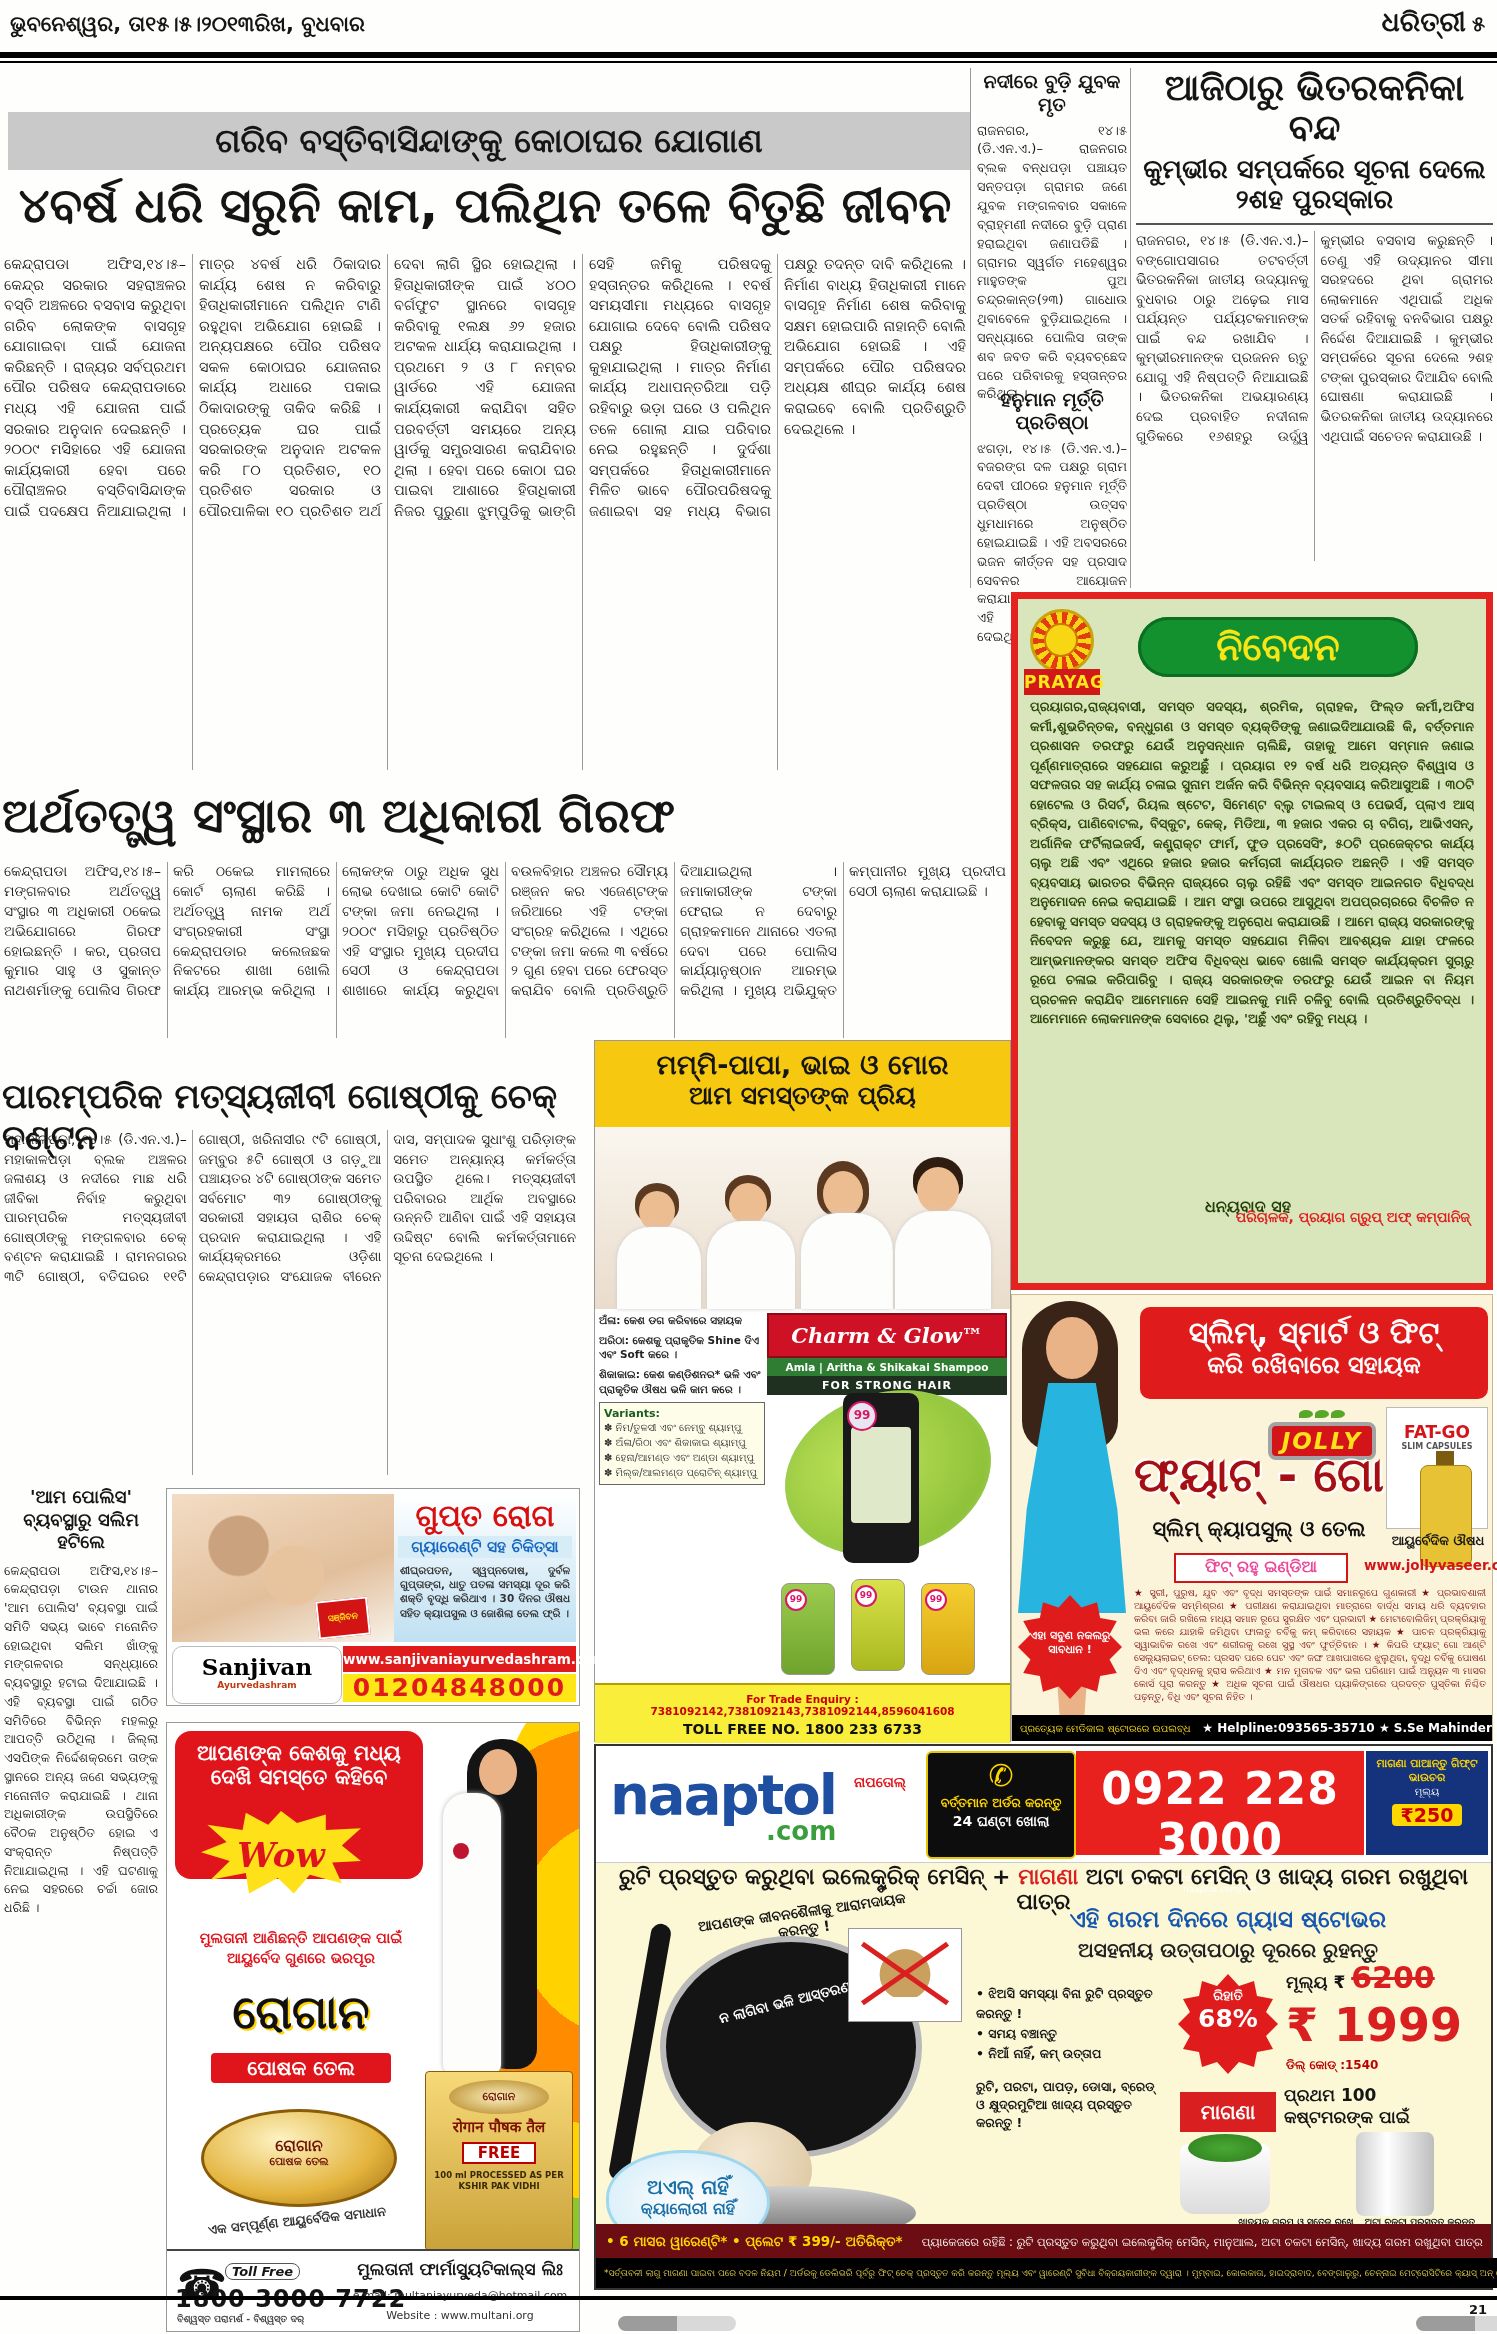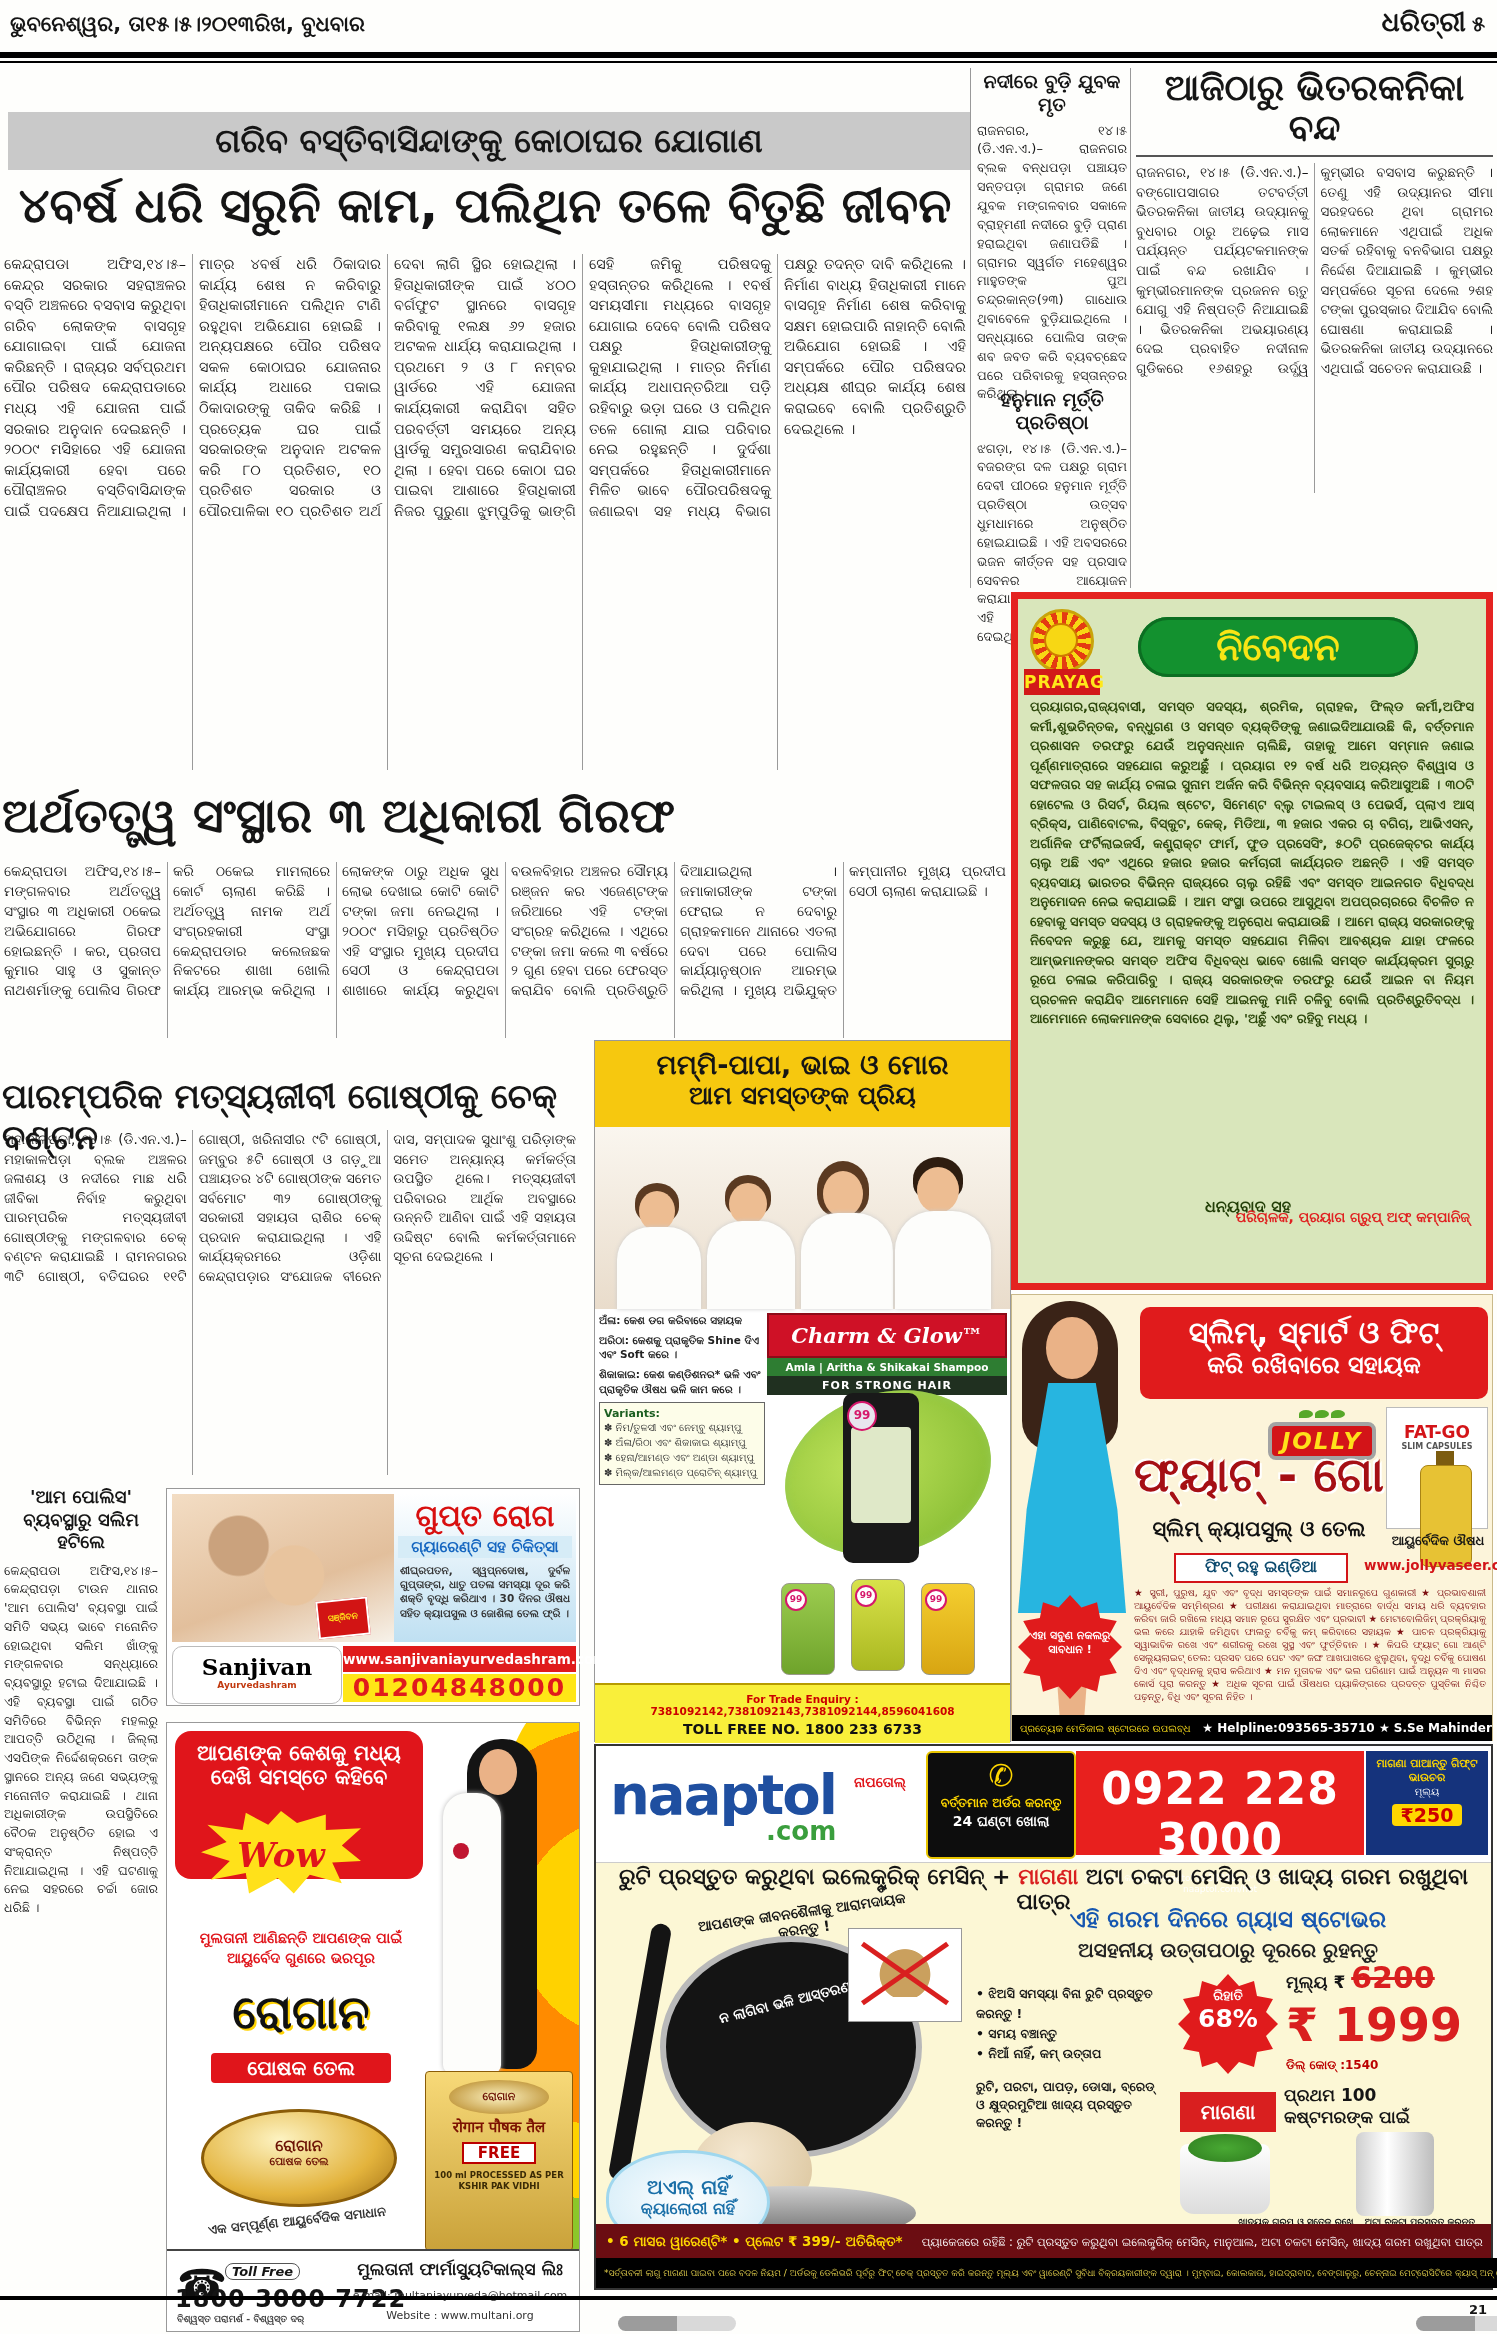--- a/index.html
+++ b/index.html
@@ -87,21 +87,21 @@
   .jolly-banner-l1{font-size:30px;font-weight:bold;text-align:center;margin-top:8px;}
   .jolly-banner-l2{font-size:24px;font-weight:bold;text-align:center;}
   .jolly-leaf{width:14px;height:8px;background:#57a829;border-radius:50% 50% 50% 0;display:inline-block;margin:0 1px;}
   .jolly-logo-wrap{left:250px;top:108px;width:120px;text-align:center;}
   .jolly-logo{background:#d31418;border-radius:8px;color:#ffe11a;font-size:23px;font-weight:bold;
       font-style:italic;letter-spacing:2px;padding:2px 10px;display:inline-block;border:4px solid #a3a3a3;}
   .jolly-product{left:122px;top:152px;width:250px;text-align:center;font-size:47px;font-weight:bold;
       color:#a50f14;text-shadow:2px 2px 0 #fff,-2px -2px 0 #fff;}
   .jolly-sub{left:122px;top:222px;width:250px;text-align:center;font-size:21px;font-weight:bold;color:#111;}
   .jolly-fit{left:162px;top:258px;width:170px;height:26px;border:2px solid #d31418;background:#fff;
-      color:#0c4a6e;font-size:16px;font-weight:bold;text-align:center;line-height:24px;}
+      color:#ec4899;font-size:16px;font-weight:bold;text-align:center;line-height:24px;}
   .jolly-pack{left:374px;top:112px;width:100px;height:120px;background:#fff;border:1px solid #bbb;text-align:center;}
   .jolly-pack-name{color:#d31418;font-weight:bold;font-size:17px;margin-top:14px;}
   .jolly-pack-sub{color:#555;font-size:8px;font-weight:bold;}
   .jolly-bottle{left:408px;top:170px;width:50px;height:100px;background:#e7c234;border:1px solid #a98415;border-radius:8px;}
   .jolly-bottle-cap{left:424px;top:156px;width:18px;height:16px;background:#7c5c10;}
   .jolly-ayur{left:374px;top:238px;width:104px;text-align:center;font-size:13px;font-weight:bold;}
   .jolly-web{left:352px;top:262px;width:128px;text-align:center;font-size:13.5px;font-weight:bold;color:#d31418;}
   .jolly-bullets{left:122px;top:292px;width:352px;font-size:9.6px;line-height:1.35;color:#7e1012;text-align:justify;}
   .jolly-star{left:6px;top:300px;width:104px;height:104px;background:#e01b1c;color:#fff;
       clip-path:polygon(50% 0,61% 12%,76% 7%,79% 22%,95% 25%,88% 38%,100% 50%,88% 62%,95% 75%,79% 78%,76% 93%,61% 88%,50% 100%,39% 88%,24% 93%,21% 78%,5% 75%,12% 62%,0 50%,12% 38%,5% 25%,21% 22%,24% 7%,39% 12%);}
@@ -296,20 +296,21 @@
     <div class="sidehead">ନଦୀରେ ବୁଡ଼ି ଯୁବକ ମୃତ</div>
     <div class="sidebody">ରାଜନଗର, ୧୪।୫ (ଡି.ଏନ.ଏ.)– ରାଜନଗର ବ୍ଲକ ବନ୍ଧପଡ଼ା ପଞ୍ଚାୟତ ସନ୍ତପଡ଼ା ଗ୍ରାମର ଜଣେ ଯୁବକ ମଙ୍ଗଳବାର ସକାଳେ ବ୍ରାହ୍ମଣୀ ନଦୀରେ ବୁଡ଼ି ପ୍ରାଣ ହରାଇଥିବା ଜଣାପଡିଛି । ଗ୍ରାମର ସ୍ୱର୍ଗତ ମହେଶ୍ୱର ମାହୁତଙ୍କ ପୁଅ ଚନ୍ଦ୍ରକାନ୍ତ(୨୩) ଗାଧୋଉ ଥିବାବେଳେ ବୁଡ଼ିଯାଇଥିଲେ । ସନ୍ଧ୍ୟାରେ ପୋଲିସ ତାଙ୍କ ଶବ ଜବତ କରି ବ୍ୟବଚ୍ଛେଦ ପରେ ପରିବାରକୁ ହସ୍ତାନ୍ତର କରିଥିଲା ।</div>
   </div>
   <div class="abs hanuman">
     <div class="sidehead">ହନୁମାନ ମୂର୍ତ୍ତି ପ୍ରତିଷ୍ଠା</div>
     <div class="sidebody">ଝଗଡ଼ା, ୧୪।୫ (ଡି.ଏନ.ଏ.)– ବଜରଙ୍ଗ ଦଳ ପକ୍ଷରୁ ଗ୍ରାମ ଦେବୀ ପୀଠରେ ହନୁମାନ ମୂର୍ତ୍ତି ପ୍ରତିଷ୍ଠା ଉତ୍ସବ ଧୁମଧାମରେ ଅନୁଷ୍ଠିତ ହୋଇଯାଇଛି । ଏହି ଅବସରରେ ଭଜନ କୀର୍ତ୍ତନ ସହ ପ୍ରସାଦ ସେବନର ଆୟୋଜନ କରାଯାଇଥିଲା । ଗ୍ରାମବାସୀ ଏହି ପୂଜାର୍ଚ୍ଚନାରେ ଯୋଗ ଦେଇଥିଲେ ।</div>
   </div>
 
   <div class="abs bhitar">
     <div class="bhitar-head ctr">ଆଜିଠାରୁ ଭିତରକନିକା ବନ୍ଦ</div>
+    <div class="bhitar-sub ctr">କୁମ୍ଭୀର ସମ୍ପର୍କରେ ସୂଚନା ଦେଲେ ୨ଶହ ପୁରସ୍କାର</div>
     <div class="bhitar-div"></div>
     <div class="bhitar-body jst">ରାଜନଗର, ୧୪।୫ (ଡି.ଏନ.ଏ.)– ବଙ୍ଗୋପସାଗର ତଟବର୍ତ୍ତୀ ଭିତରକନିକା ଜାତୀୟ ଉଦ୍ୟାନକୁ ବୁଧବାର ଠାରୁ ଅଢ଼େଇ ମାସ ପର୍ଯ୍ୟନ୍ତ ପର୍ଯ୍ୟଟକମାନଙ୍କ ପାଇଁ ବନ୍ଦ ରଖାଯିବ । କୁମ୍ଭୀରମାନଙ୍କ ପ୍ରଜନନ ଋତୁ ଯୋଗୁ ଏହି ନିଷ୍ପତ୍ତି ନିଆଯାଇଛି । ଭିତରକନିକା ଅଭୟାରଣ୍ୟ ଦେଇ ପ୍ରବାହିତ ନଦୀନାଳ ଗୁଡିକରେ ୧୬ଶହରୁ ଉର୍ଦ୍ଧ୍ୱ କୁମ୍ଭୀର ବସବାସ କରୁଛନ୍ତି । ତେଣୁ ଏହି ଉଦ୍ୟାନର ସୀମା ସରହଦରେ ଥିବା ଗ୍ରାମର ଲୋକମାନେ ଏଥିପାଇଁ ଅଧିକ ସତର୍କ ରହିବାକୁ ବନବିଭାଗ ପକ୍ଷରୁ ନିର୍ଦ୍ଦେଶ ଦିଆଯାଇଛି । କୁମ୍ଭୀର ସମ୍ପର୍କରେ ସୂଚନା ଦେଲେ ୨ଶହ ଟଙ୍କା ପୁରସ୍କାର ଦିଆଯିବ ବୋଲି ଘୋଷଣା କରାଯାଇଛି । ଭିତରକନିକା ଜାତୀୟ ଉଦ୍ୟାନରେ ଏଥିପାଇଁ ସଚେତନ କରାଯାଉଛି ।</div>
   </div>
 
   <div class="abs headline2">ଅର୍ଥତତ୍ତ୍ୱ ସଂସ୍ଥାର ୩ ଅଧିକାରୀ ଗିରଫ</div>
   <div class="abs story2-body jst hide-ovf">କେନ୍ଦ୍ରାପଡା ଅଫିସ,୧୪।୫– ମଙ୍ଗଳବାର ଅର୍ଥତତ୍ତ୍ୱ ସଂସ୍ଥାର ୩ ଅଧିକାରୀ ଠକେଇ ଅଭିଯୋଗରେ ଗିରଫ ହୋଇଛନ୍ତି । କର, ପ୍ରତାପ କୁମାର ସାହୁ ଓ ସୁକାନ୍ତ ନାଥଶର୍ମାଙ୍କୁ ପୋଲିସ ଗିରଫ କରି ଠକେଇ ମାମଲାରେ କୋର୍ଟ ଚାଲାଣ କରିଛି । ଅର୍ଥତତ୍ତ୍ୱ ନାମକ ଅର୍ଥ ସଂଗ୍ରହକାରୀ ସଂସ୍ଥା କେନ୍ଦ୍ରାପଡାର କଲେଜଛକ ନିକଟରେ ଶାଖା ଖୋଲି କାର୍ଯ୍ୟ ଆରମ୍ଭ କରିଥିଲା । ଲୋକଙ୍କ ଠାରୁ ଅଧିକ ସୁଧ ଲୋଭ ଦେଖାଇ କୋଟି କୋଟି ଟଙ୍କା ଜମା ନେଇଥିଲା । ୨୦୦୯ ମସିହାରୁ ପ୍ରତିଷ୍ଠିତ ଏହି ସଂସ୍ଥାର ମୁଖ୍ୟ ପ୍ରଦୀପ ସେଠୀ ଓ କେନ୍ଦ୍ରାପଡା ଶାଖାରେ କାର୍ଯ୍ୟ କରୁଥିବା ବଉଳବିହାର ଅଞ୍ଚଳର ସୌମ୍ୟ ରଞ୍ଜନ କର ଏଜେଣ୍ଟଙ୍କ ଜରିଆରେ ଏହି ଟଙ୍କା ସଂଗ୍ରହ କରିଥିଲେ । ଏଥିରେ ଟଙ୍କା ଜମା କଲେ ୩ ବର୍ଷରେ ୨ ଗୁଣ ହେବା ପରେ ଫେରସ୍ତ କରାଯିବ ବୋଲି ପ୍ରତିଶ୍ରୁତି ଦିଆଯାଇଥିଲା । ଜମାକାରୀଙ୍କ ଟଙ୍କା ଫେରାଇ ନ ଦେବାରୁ ଗ୍ରାହକମାନେ ଥାନାରେ ଏତଲା ଦେବା ପରେ ପୋଲିସ କାର୍ଯ୍ୟାନୁଷ୍ଠାନ ଆରମ୍ଭ କରିଥିଲା । ମୁଖ୍ୟ ଅଭିଯୁକ୍ତ କମ୍ପାନୀର ମୁଖ୍ୟ ପ୍ରଦୀପ ସେଠୀ ଚାଲାଣ କରାଯାଇଛି ।</div>
 
   <div class="abs headline3">ପାରମ୍ପରିକ ମତ୍ସ୍ୟଜୀବୀ ଗୋଷ୍ଠୀକୁ ଚେକ୍ ବଣ୍ଟନ</div>
   <div class="abs story3-body jst hide-ovf">ମହାକାଳପଡ଼ା, ୧୪।୫ (ଡି.ଏନ.ଏ.)– ମହାକାଳପଡ଼ା ବ୍ଲକ ଅଞ୍ଚଳର ଜଳାଶୟ ଓ ନଦୀରେ ମାଛ ଧରି ଜୀବିକା ନିର୍ବାହ କରୁଥିବା ପାରମ୍ପରିକ ମତ୍ସ୍ୟଜୀବୀ ଗୋଷ୍ଠୀଙ୍କୁ ମଙ୍ଗଳବାର ଚେକ୍ ବଣ୍ଟନ କରାଯାଇଛି । ରାମନଗରର ୩ଟି ଗୋଷ୍ଠୀ, ବତିଘରର ୧୧ଟି ଗୋଷ୍ଠୀ, ଖରିନାସୀର ୯ଟି ଗୋଷ୍ଠୀ, ଜମ୍ବୁର ୫ଟି ଗୋଷ୍ଠୀ ଓ ଗଡ଼ୁଆ ପଞ୍ଚାୟତର ୪ଟି ଗୋଷ୍ଠୀଙ୍କ ସମେତ ସର୍ବମୋଟ ୩୨ ଗୋଷ୍ଠୀଙ୍କୁ ସରକାରୀ ସହାୟତା ରାଶିର ଚେକ୍ ପ୍ରଦାନ କରାଯାଇଥିଲା । ଏହି କାର୍ଯ୍ୟକ୍ରମରେ ଓଡ଼ିଶା କେନ୍ଦ୍ରାପଡ଼ାର ସଂଯୋଜକ ବୀରେନ ଦାସ, ସମ୍ପାଦକ ସୁଧାଂଶୁ ପରିଡ଼ାଙ୍କ ସମେତ ଅନ୍ୟାନ୍ୟ କର୍ମକର୍ତ୍ତା ଉପସ୍ଥିତ ଥିଲେ। ମତ୍ସ୍ୟଜୀବୀ ପରିବାରର ଆର୍ଥିକ ଅବସ୍ଥାରେ ଉନ୍ନତି ଆଣିବା ପାଇଁ ଏହି ସହାୟତା ଉଦ୍ଦିଷ୍ଟ ବୋଲି କର୍ମକର୍ତ୍ତାମାନେ ସୂଚନା ଦେଇଥିଲେ ।</div>
 

